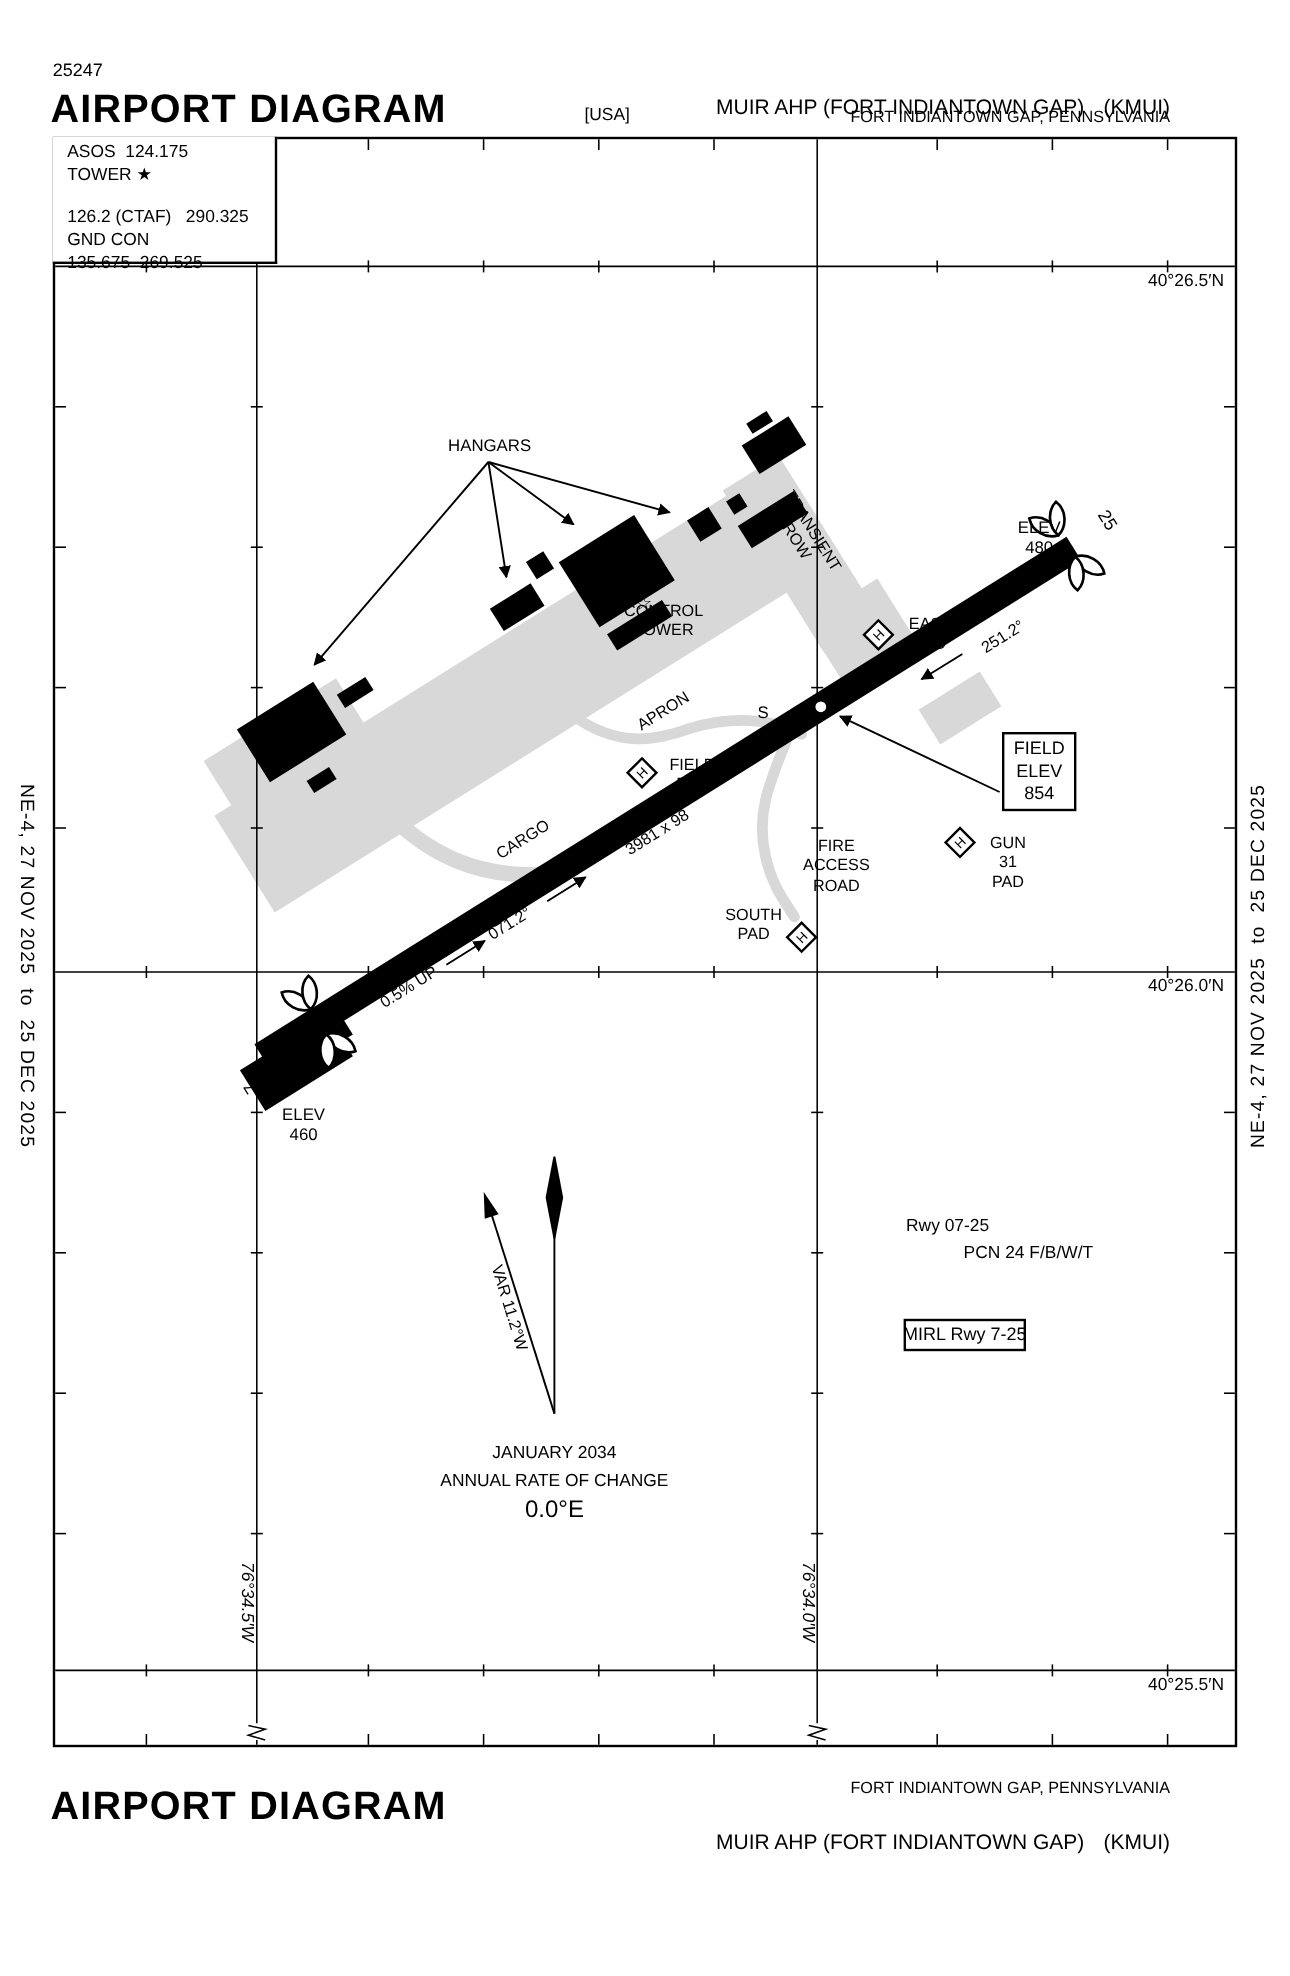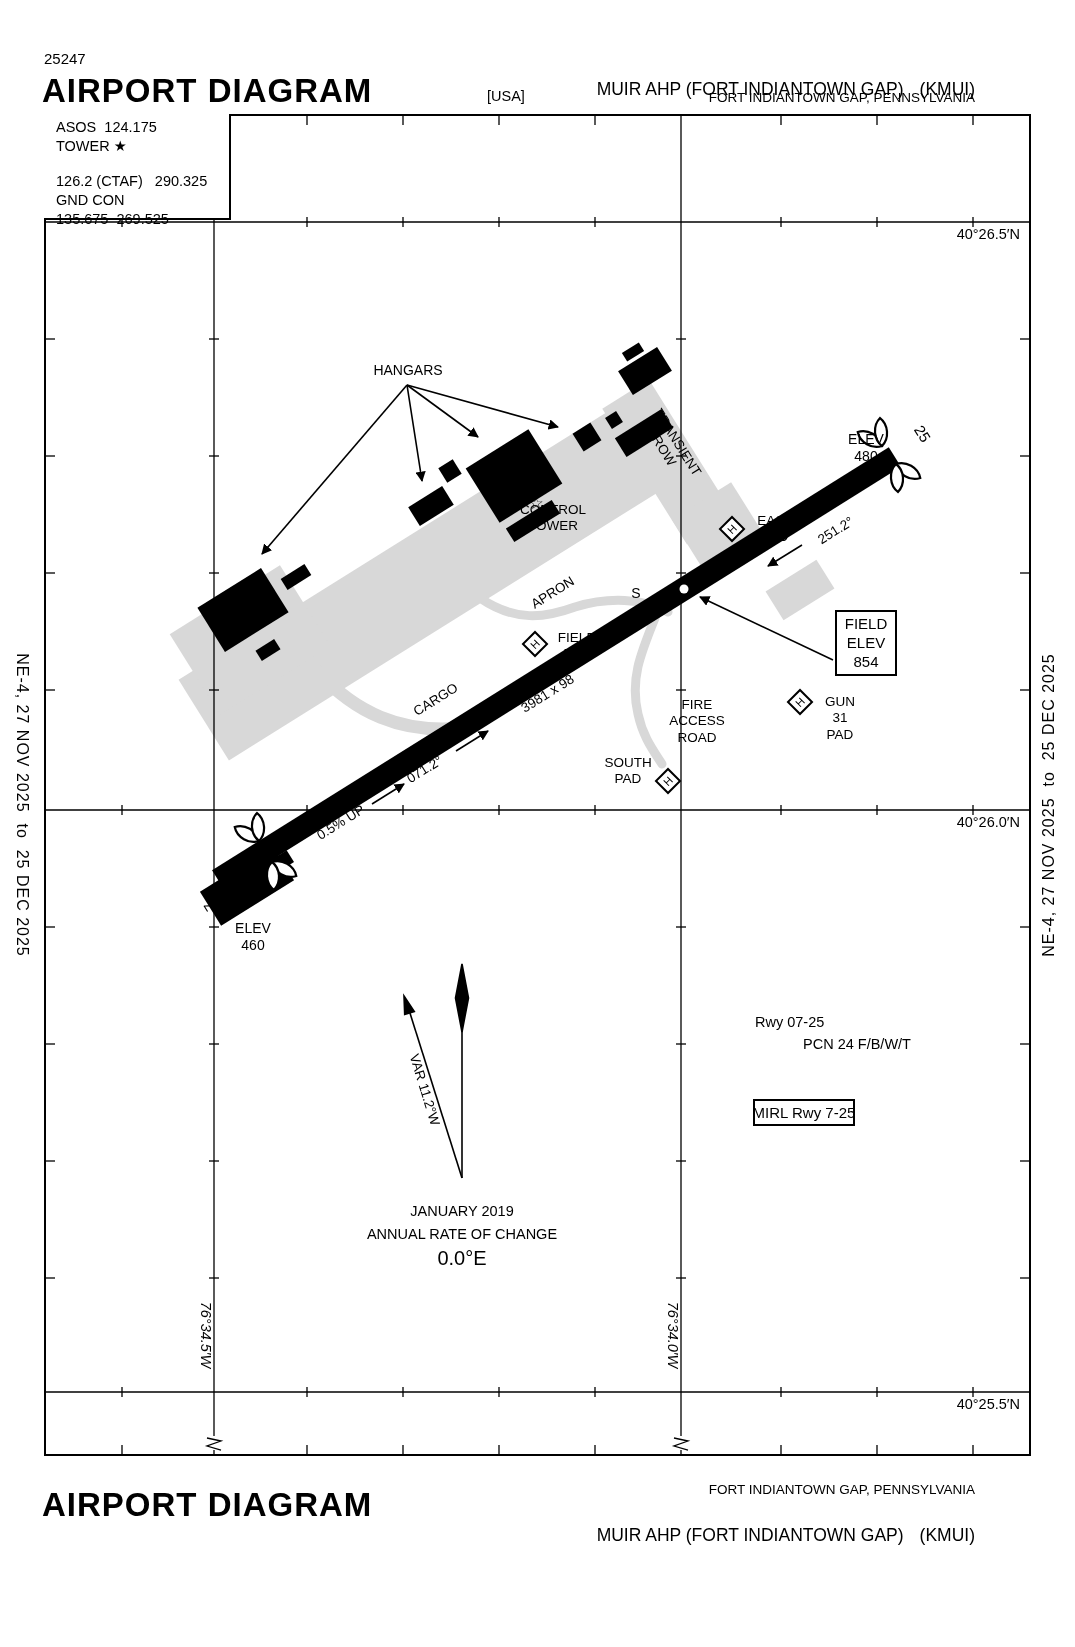--- a/index.html
+++ b/index.html
@@ -275,21 +275,21 @@
 854</div>
   </div>
 
   <div class="tl" style="left:755px;top:1014px;font-size:14.5px">Rwy 07-25</div>
   <div class="tl" style="left:803px;top:1036px;font-size:14.5px">PCN 24 F/B/W/T</div>
   <div class="box" style="left:753px;top:1099px;width:102px;height:27px">
     <div class="lbl" style="left:50%;top:50%;font-size:15px">MIRL Rwy 7-25</div>
   </div>
 
   <div class="lbl" style="left:424px;top:1090px;transform:translate(-50%,-50%) rotate(73deg)">VAR 11.2°W</div>
-  <div class="lbl" style="left:462px;top:1212px;font-size:14.5px">JANUARY 2019</div>
+  <div class="lbl" style="left:462px;top:1212px;font-size:14.5px">JANUARY 2034</div>
   <div class="lbl" style="left:462px;top:1235px;font-size:14.5px">ANNUAL RATE OF CHANGE</div>
   <div class="lbl" style="left:462px;top:1258px;font-size:20px">0.0°E</div>
 
   <div class="tl big-title" style="left:42px;top:1486px">AIRPORT DIAGRAM</div>
   <div class="tr" style="right:100px;top:1482px;font-size:13.5px">FORT INDIANTOWN GAP, PENNSYLVANIA</div>
   <div class="tr" style="right:100px;top:1504px;font-size:17.5px">
     <span>MUIR AHP (FORT INDIANTOWN GAP)</span><span style="margin-left:16px">(KMUI)</span>
   </div>
 
 </div>

